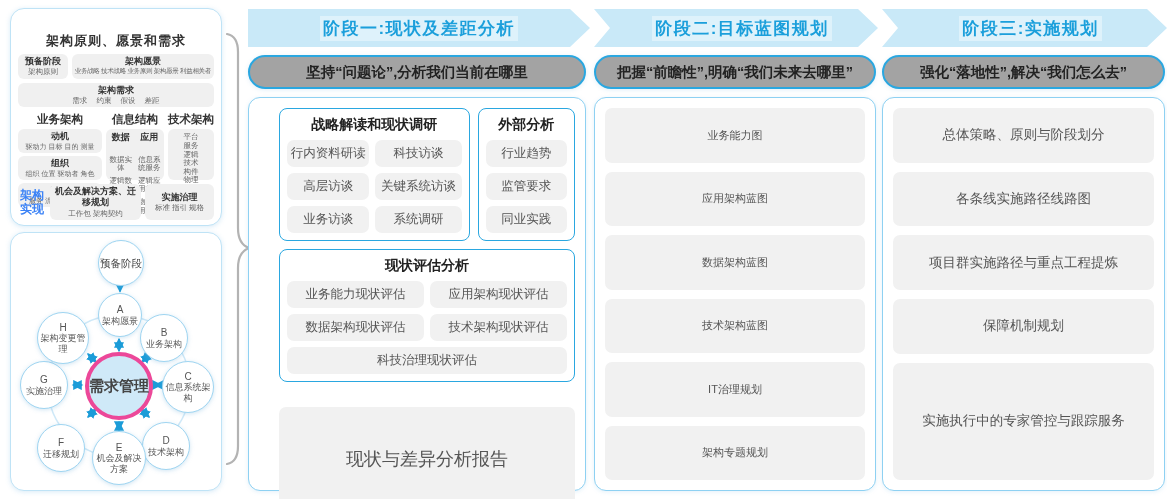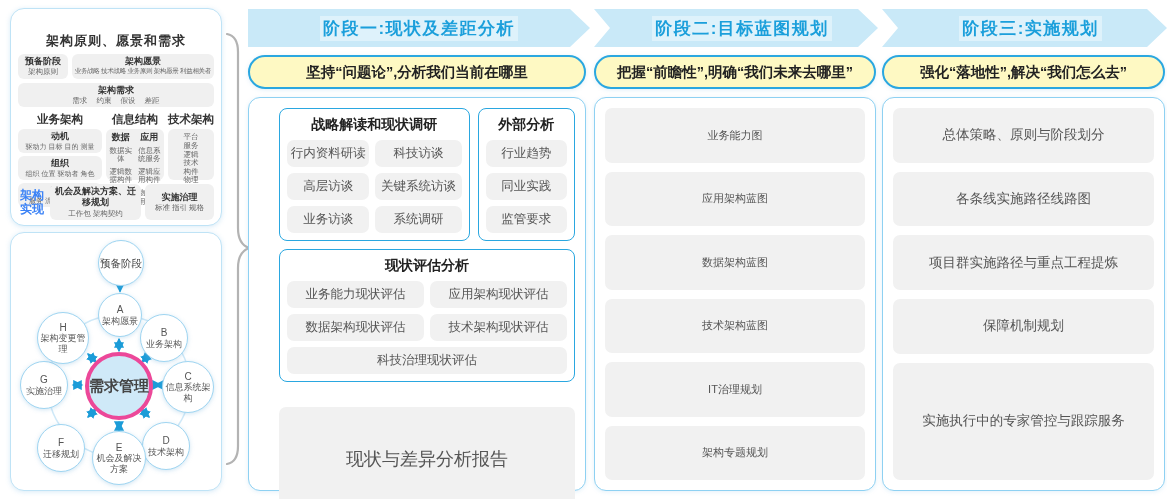--- a/index.html
+++ b/index.html
@@ -33,21 +33,21 @@
   .p1-heads { display:flex; margin:2px 0 2px; }
   .p1-heads span { font-weight:bold; font-size:11.5px; color:#333; text-align:center; }
   .h1 { width:84px; } .h2 { flex:1; } .h3 { width:46px; }
   .p1-cols { display:flex; gap:4px; flex:1; min-height:0; }
   .col1 { width:84px; display:flex; flex-direction:column; gap:3px; }
   .col1 .gbox { flex:1; display:flex; flex-direction:column; justify-content:center; }
   .col1 .b { font-size:7px; white-space:nowrap; }
   .col2 { flex:1; }
   .col2 .gbox { height:100%; display:flex; gap:3px; padding:3px 2px; }
   .subcol { flex:1; text-align:center; }
-  .subcol .t { margin-bottom:3px; }
+  .subcol .t { margin-bottom:12px; }
   .subcol .i { font-size:7.5px; color:#666; line-height:1.15; margin-bottom:4px; }
   .col3 { width:46px; }
   .col3 .gbox { height:100%; display:flex; flex-direction:column; justify-content:space-around; padding:4px 12px; }
   .col3 .i { font-size:7.5px; color:#666; line-height:1.15; }
   .p1-row5 { display:flex; gap:4px; margin-top:4px; align-items:stretch; }
   .impl-label { width:28px; font-weight:bold; font-size:12px; color:#3b82f6; display:flex; align-items:center; justify-content:center; text-align:center; line-height:1.2; }
   .impl-box1 { flex:1.35; } .impl-box2 { flex:1; }
   .p1-row5 .gbox { display:flex; flex-direction:column; justify-content:center; }
 
   
@@ -79,21 +79,21 @@
     background:rgba(255,255,255,.40); padding:1px 3px;
   }
   #banner-1 { left:248px; width:342px;
     clip-path: polygon(0 0, calc(100% - 20px) 0, 100% 50%, calc(100% - 20px) 100%, 0 100%); }
   #banner-2 { left:594px; width:284px; padding-left:12px;
     clip-path: polygon(0 0, calc(100% - 20px) 0, 100% 50%, calc(100% - 20px) 100%, 0 100%, 16px 50%); }
   #banner-3 { left:882px; width:285px; padding-left:12px;
     clip-path: polygon(0 0, calc(100% - 20px) 0, 100% 50%, calc(100% - 20px) 100%, 0 100%, 16px 50%); }
   .subtitle {
     position:absolute; top:55px; height:34px;
-    background:#fef9c3; border:2px solid #2aa7e0; border-radius:17px;
+    background:#a3a3a3; border:2px solid #2aa7e0; border-radius:17px;
     display:flex; align-items:center; justify-content:center;
     font-weight:bold; color:#222; font-size:14.5px;
     box-shadow:0 1px 4px rgba(130,190,230,.25);
   }
   #subtitle-1 { left:248px; width:338px; }
   #subtitle-2 { left:594px; width:282px; }
   #subtitle-3 { left:882px; width:283px; }
   .content {
     position:absolute; top:97px; height:394px;
     background:#fff; border:1.5px solid #8ed1f2; border-radius:12px;
@@ -290,22 +290,22 @@
         <div class="gitem">高层访谈</div>
         <div class="gitem">关键系统访谈</div>
         <div class="gitem">业务访谈</div>
         <div class="gitem">系统调研</div>
       </div>
     </div>
     <div class="bluebox external">
       <div class="bt">外部分析</div>
       <div class="list">
         <div class="gitem">行业趋势</div>
+        <div class="gitem">监管要求</div>
         <div class="gitem">同业实践</div>
-        <div class="gitem">监管要求</div>
       </div>
     </div>
   </div>
   <div class="bluebox assess">
     <div class="bt">现状评估分析</div>
     <div class="grid">
       <div class="gitem">业务能力现状评估</div>
       <div class="gitem">应用架构现状评估</div>
       <div class="gitem">数据架构现状评估</div>
       <div class="gitem">技术架构现状评估</div>

